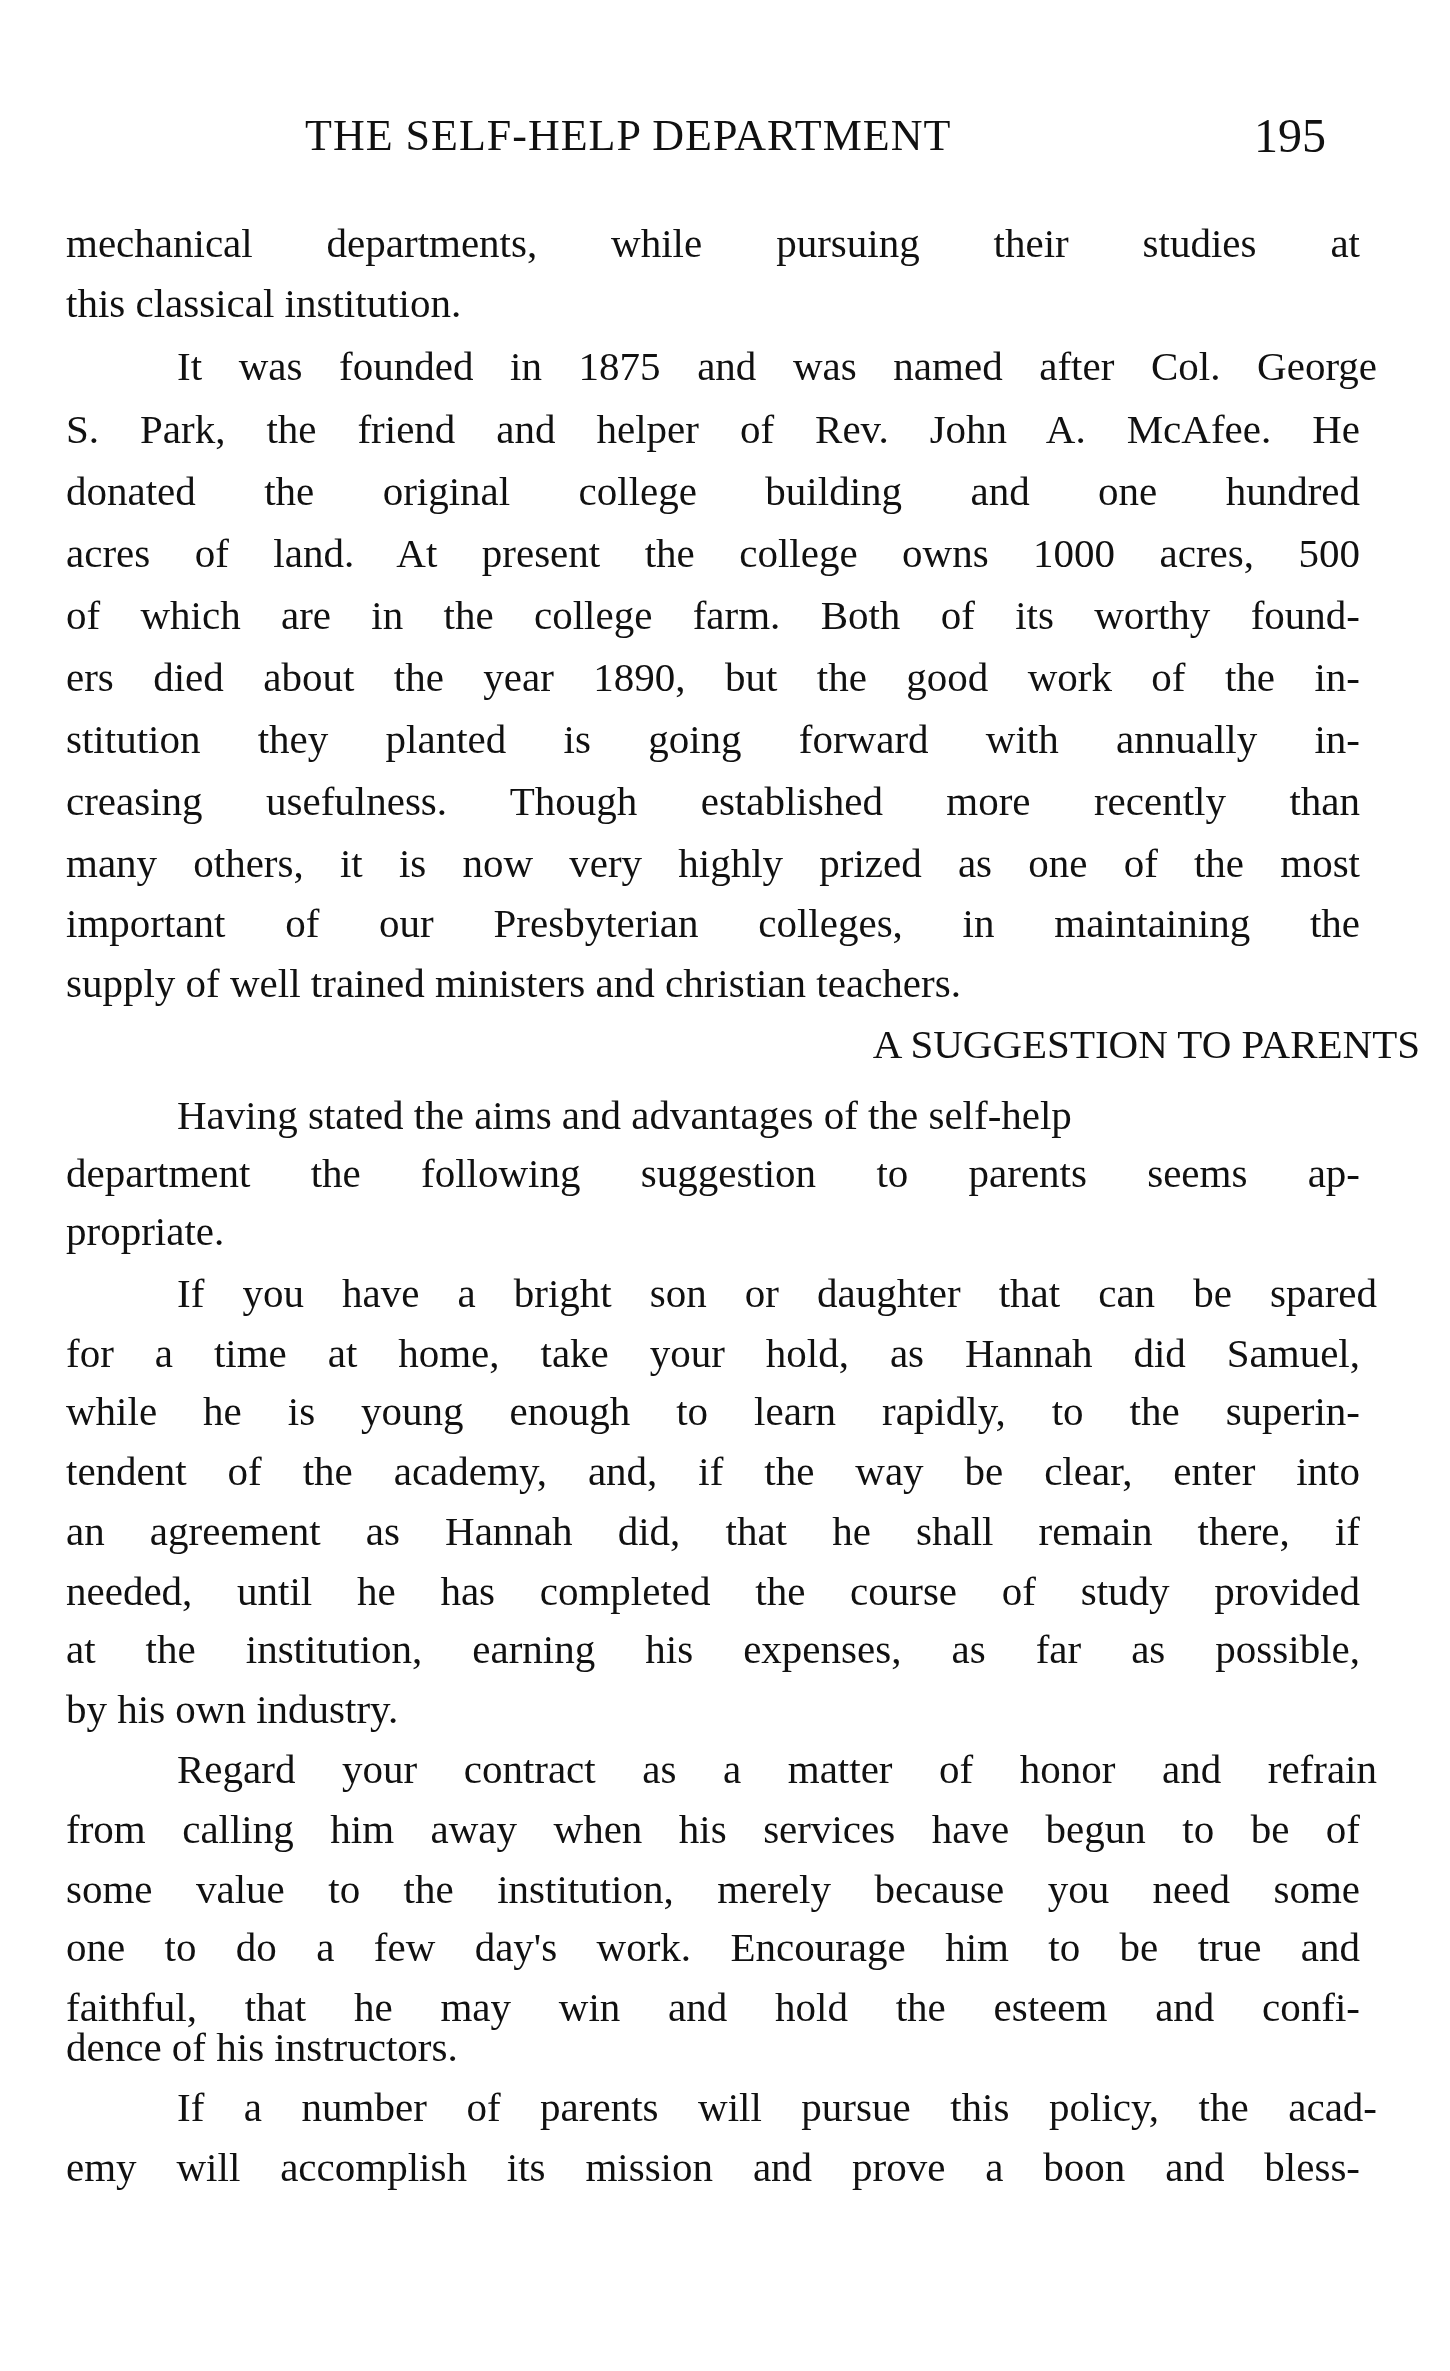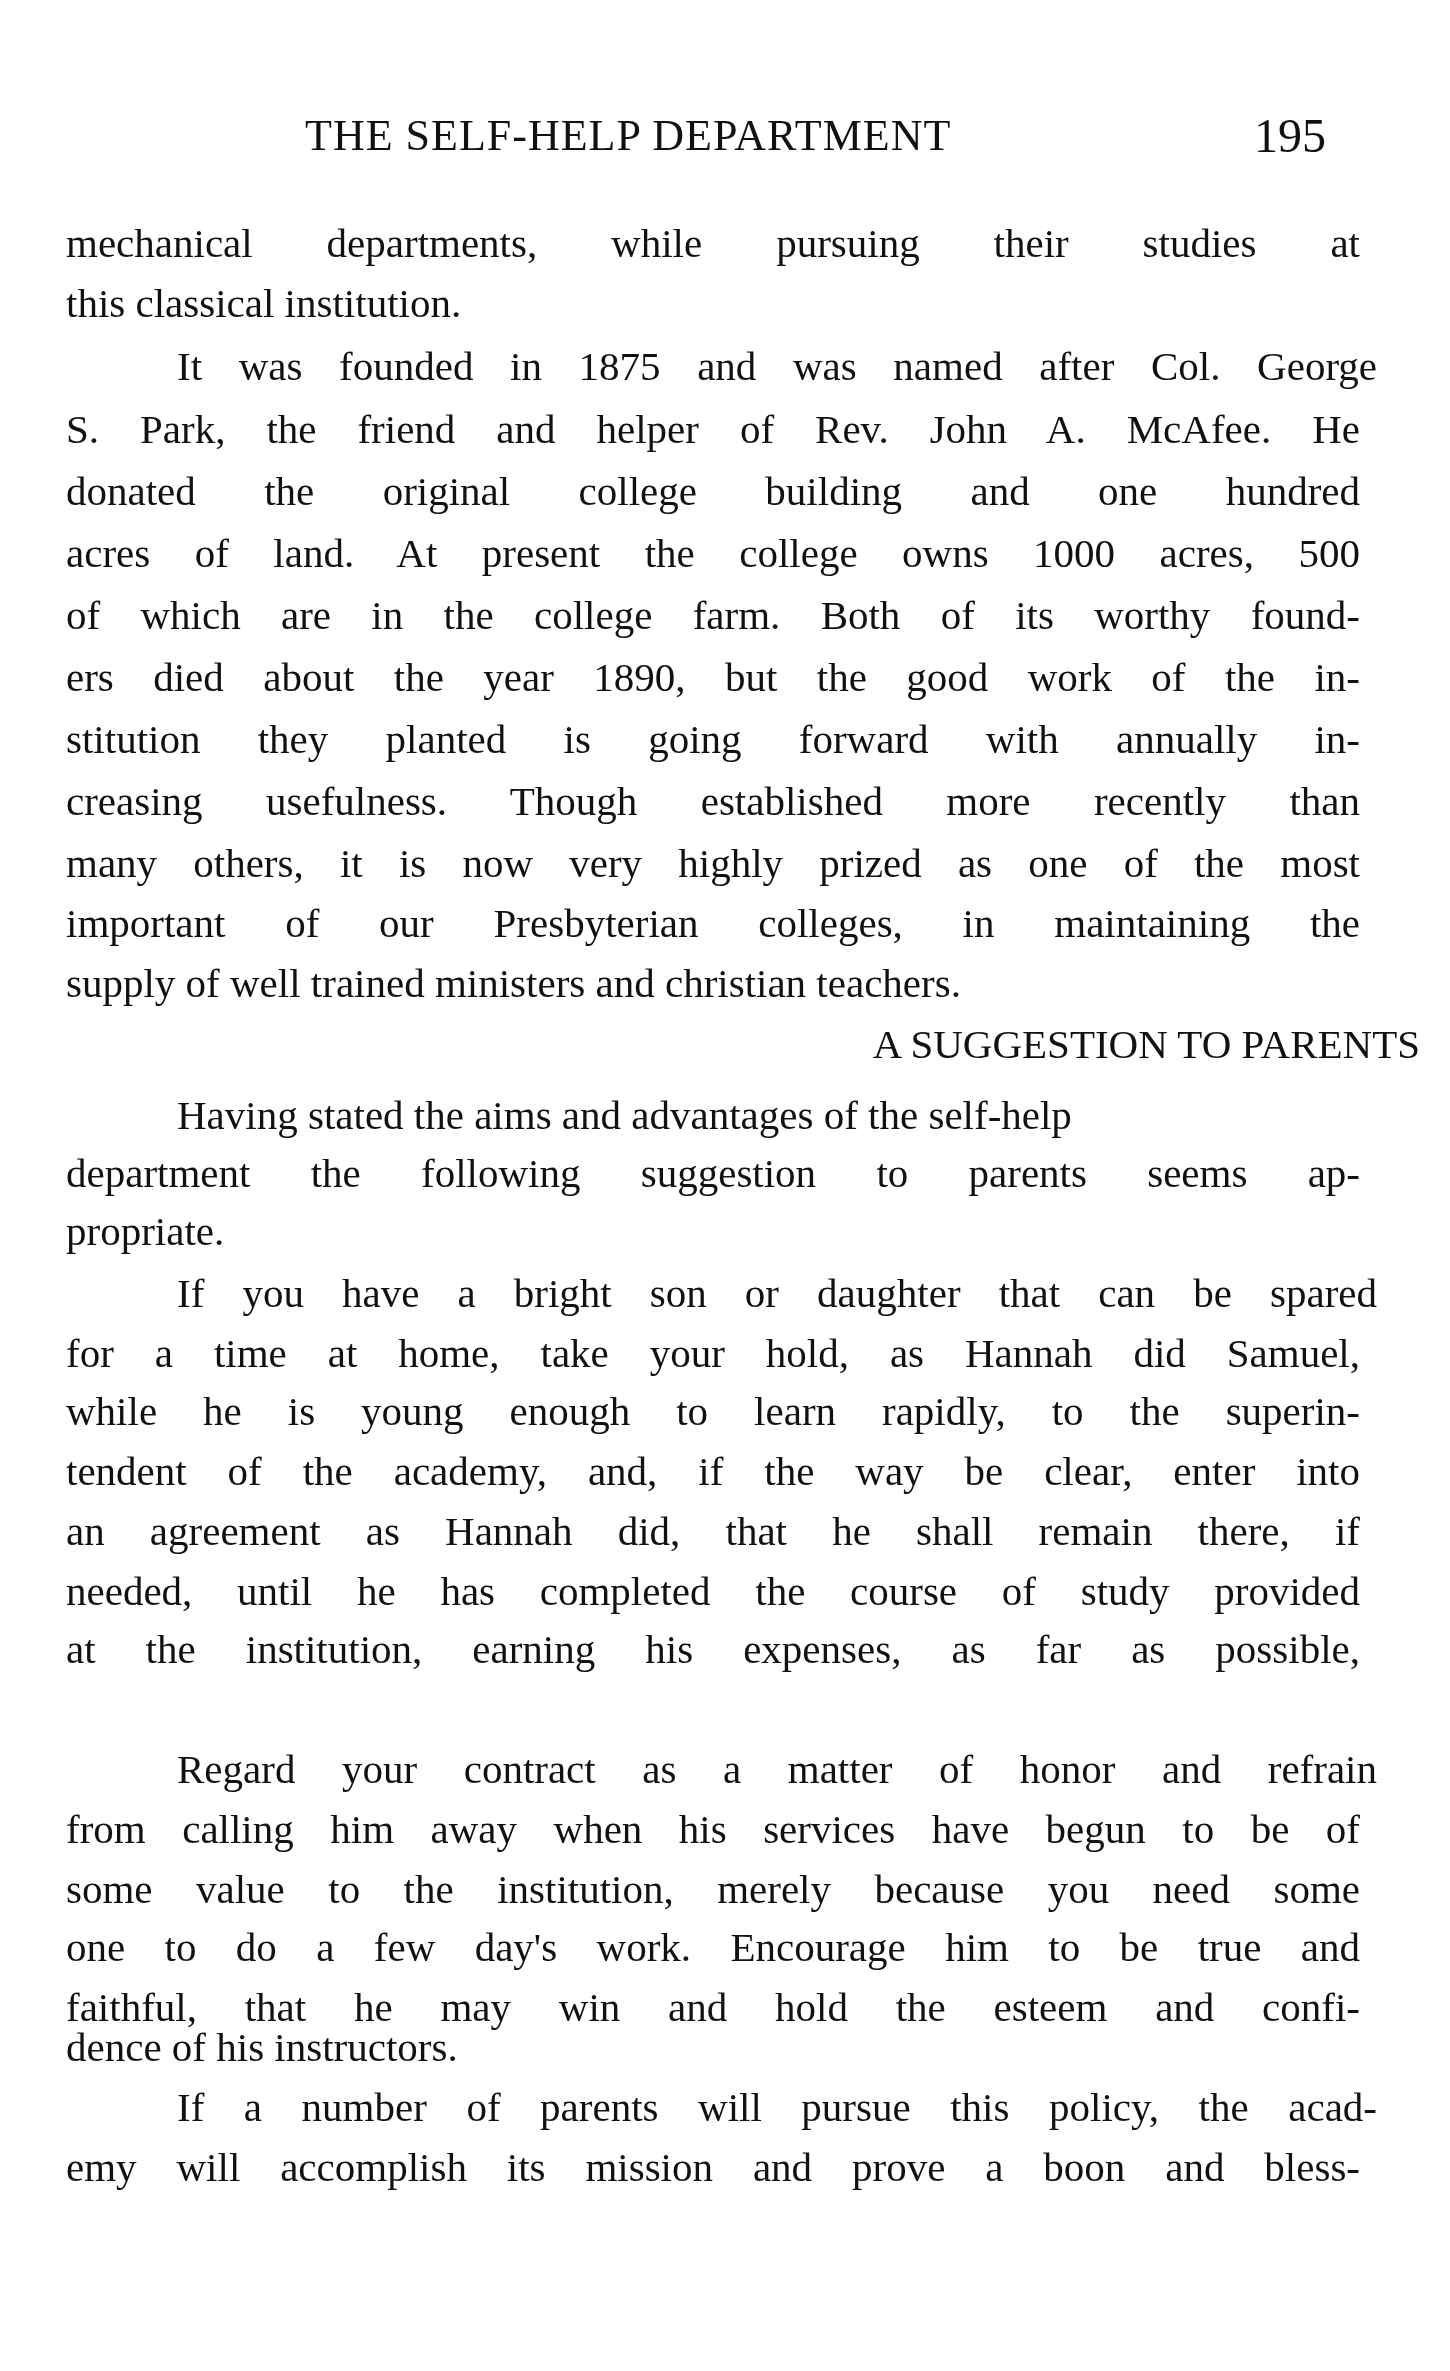--- a/index.html
+++ b/index.html
@@ -48,20 +48,21 @@
   <div class="line" style="top:1148px">department the following suggestion to parents seems ap-</div>
   <div class="line last" style="top:1206px">propriate.</div>
 
   <div class="line indent" style="top:1268px">If you have a bright son or daughter that can be spared</div>
   <div class="line" style="top:1328px">for a time at home, take your hold, as Hannah did Samuel,</div>
   <div class="line" style="top:1386px">while he is young enough to learn rapidly, to the superin-</div>
   <div class="line" style="top:1446px">tendent of the academy, and, if the way be clear, enter into</div>
   <div class="line" style="top:1506px">an agreement as Hannah did, that he shall remain there, if</div>
   <div class="line" style="top:1566px">needed, until he has completed the course of study provided</div>
   <div class="line" style="top:1624px">at the institution, earning his expenses, as far as possible,</div>
+  <div class="line last" style="top:1684px">by his own industry.</div>
 
   <div class="line indent" style="top:1744px">Regard your contract as a matter of honor and refrain</div>
   <div class="line" style="top:1804px">from calling him away when his services have begun to be of</div>
   <div class="line" style="top:1864px">some value to the institution, merely because you need some</div>
   <div class="line" style="top:1922px">one to do a few day's work.  Encourage him to be true and</div>
   <div class="line" style="top:1982px">faithful, that he may win and hold the esteem and confi-</div>
   <div class="line last" style="top:2022px">dence of his instructors.</div>
 
   <div class="line indent" style="top:2082px">If a number of parents will pursue this policy, the acad-</div>
   <div class="line" style="top:2142px">emy will accomplish its mission and prove a boon and bless-</div>

